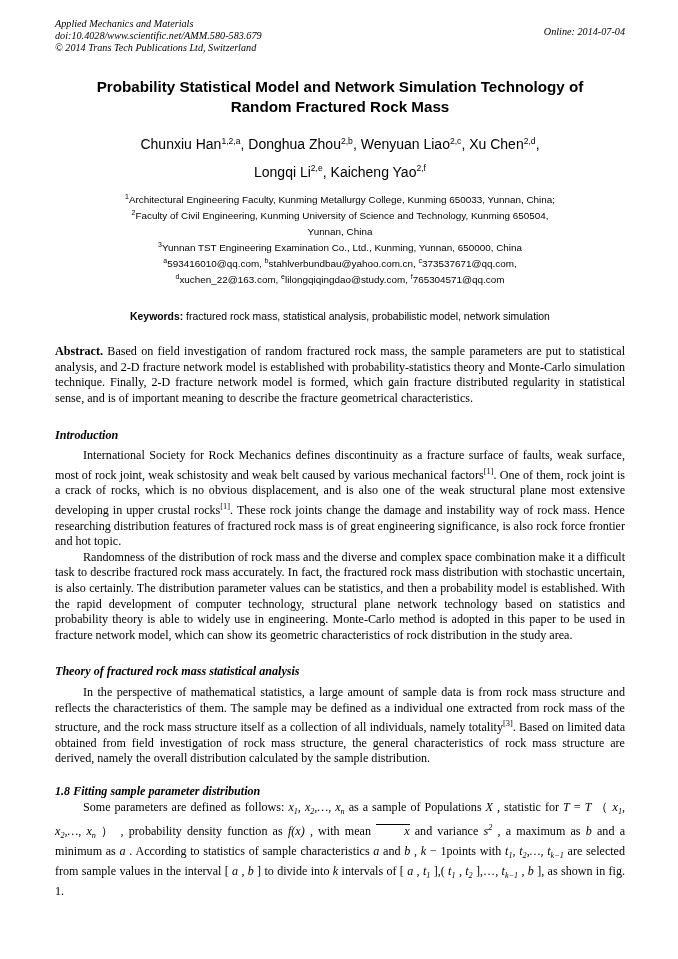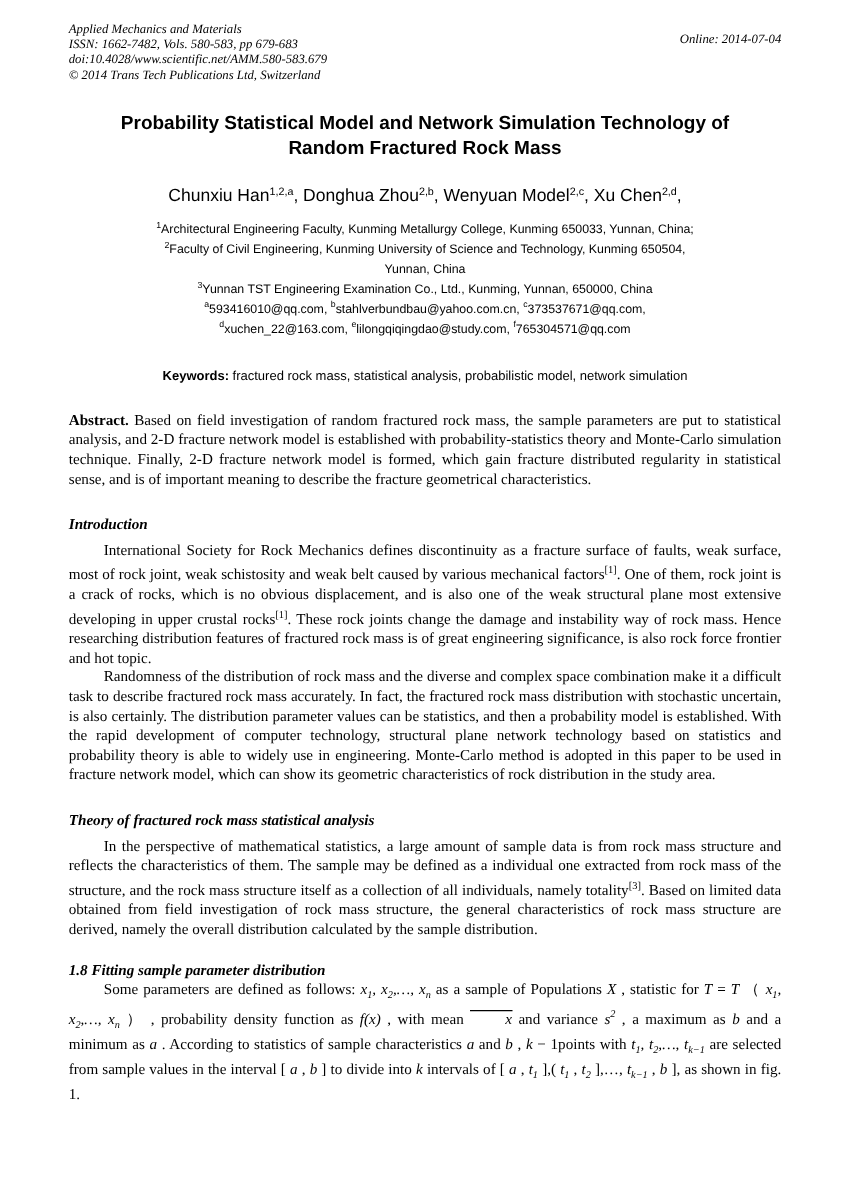--- a/index.html
+++ b/index.html
@@ -137,34 +137,36 @@
   }
 </style>
 </head>
 <body>
 
 <div id="page">
   <div class="content">
 
     <div class="journal-head">
       <div class="line">Applied Mechanics and Materials</div>
-      <div class="line">ISSN: 1662-7482, Vols. 580-583, pp 679-683</div>
       <div class="line">doi:10.4028/www.scientific.net/AMM.580-583.679</div>
       <div class="line">© 2014 Trans Tech Publications Ltd, Switzerland</div>
       <div class="journal-online">Online: 2014-07-04</div>
     </div>
 
     <div class="title">
       <span>Probability Statistical Model and Network Simulation Technology of</span><br>
       <span>Random Fractured Rock Mass</span>
     </div>
 
     <div class="authors">
       <div>
-        <span><span>Chunxiu Han</span><sup>1,2,a</sup><span>, </span></span><span><span>Donghua Zhou</span><sup>2,b</sup><span>, </span></span><span><span>Wenyuan Model</span><sup>2,c</sup><span>, </span></span><span><span>Xu Chen</span><sup>2,d</sup><span>,</span></span>
+        <span><span>Chunxiu Han</span><sup>1,2,a</sup><span>, </span></span><span><span>Donghua Zhou</span><sup>2,b</sup><span>, </span></span><span><span>Wenyuan Liao</span><sup>2,c</sup><span>, </span></span><span><span>Xu Chen</span><sup>2,d</sup><span>,</span></span>
+      </div>
+      <div>
+        <span><span>Longqi Li</span><sup>2,e</sup><span>, </span></span><span><span>Kaicheng Yao</span><sup>2,f</sup></span>
       </div>
     </div>
 
     <div class="affils">
       <span class="aff-row"><sup>1</sup><span>Architectural Engineering Faculty, Kunming Metallurgy College, Kunming 650033, Yunnan, China;</span></span>
       <span class="aff-row"><sup>2</sup><span>Faculty of Civil Engineering, Kunming University of Science and Technology, Kunming 650504,</span></span>
       <span class="aff-row"><sup></sup><span>Yunnan, China</span></span>
       <span class="aff-row"><sup>3</sup><span>Yunnan TST Engineering Examination Co., Ltd., Kunming, Yunnan, 650000, China</span></span>
     </div>
 

